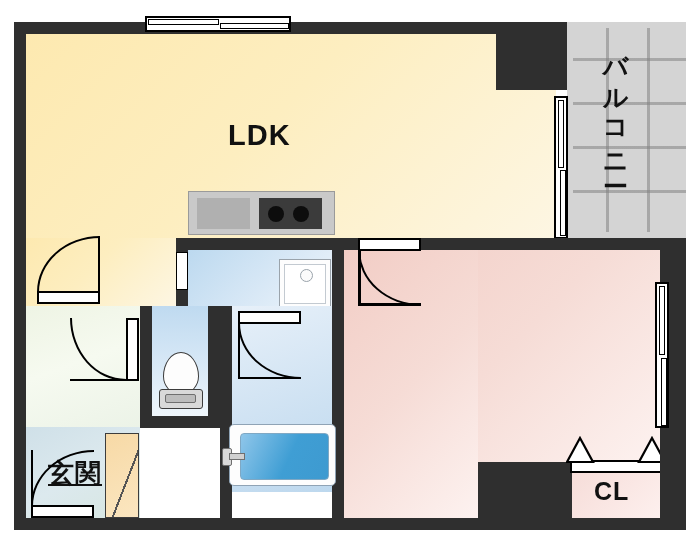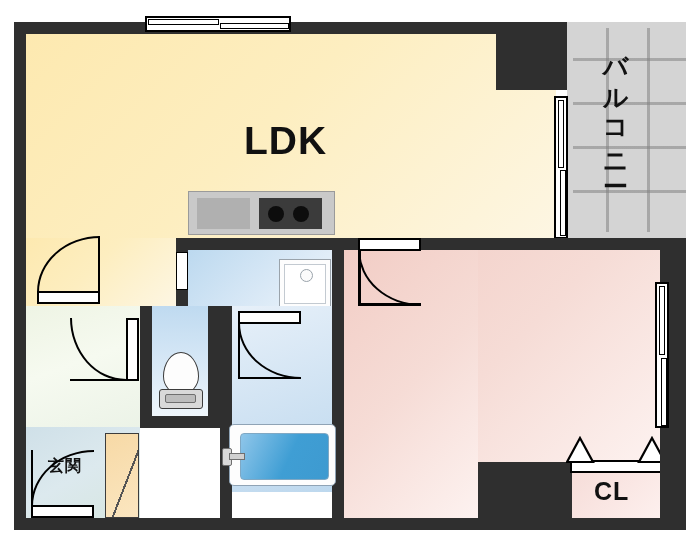--- a/index.html
+++ b/index.html
@@ -43,24 +43,24 @@
   }
 
   
   .label {
     font-weight: bold;
     color: #111;
     letter-spacing: .5px;
     white-space: nowrap;
     user-select: none;
   }
-  .label-ldk    { font-size: 39px; letter-spacing: 1px; margin-left: 16px; }
+  .label-ldk    { font-size: 29px; letter-spacing: 1px; }
   .label-yo     { font-size: 25px; letter-spacing: 3px; }
   .label-cl     { font-size: 25px; letter-spacing: 1px; }
-  .label-genkan { font-size: 16px; letter-spacing: 1px; }
+  .label-genkan { font-size: 26px; letter-spacing: 1px; text-decoration: underline; }
   .label-balcony{
     font-size: 25px;
     writing-mode: vertical-rl;
     text-orientation: upright;
     letter-spacing: 5px;
     line-height: 1;
   }
 
   
   .swing { overflow: hidden; }

